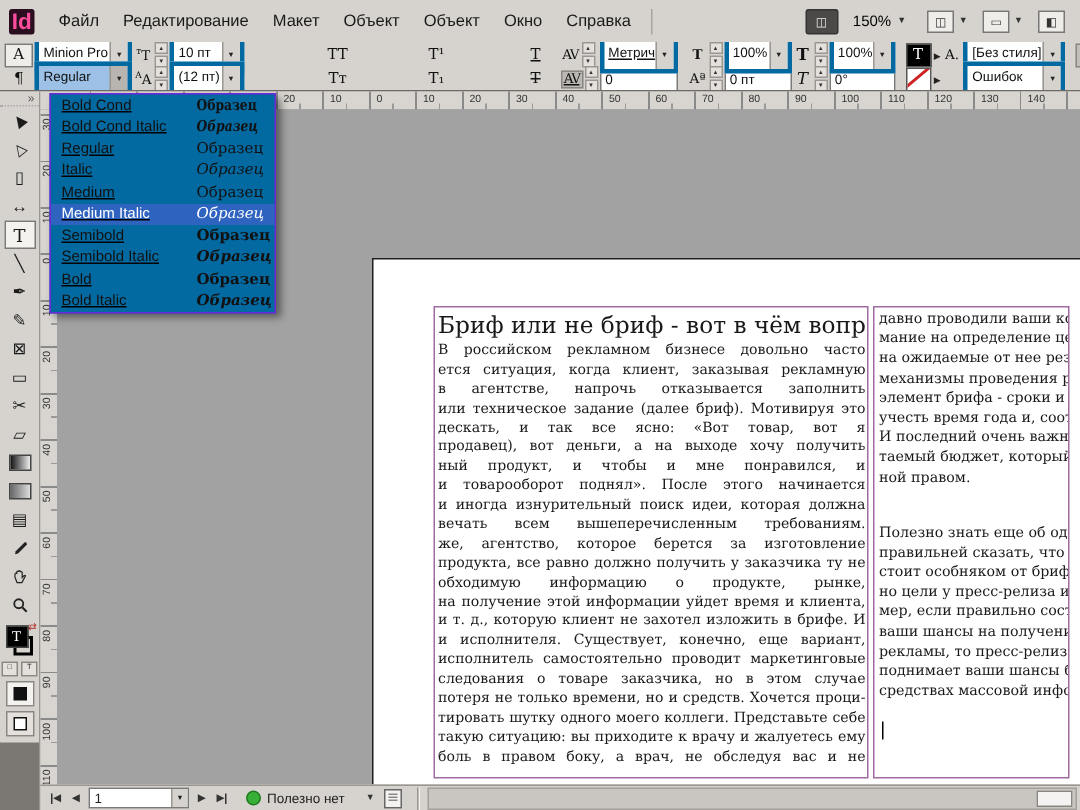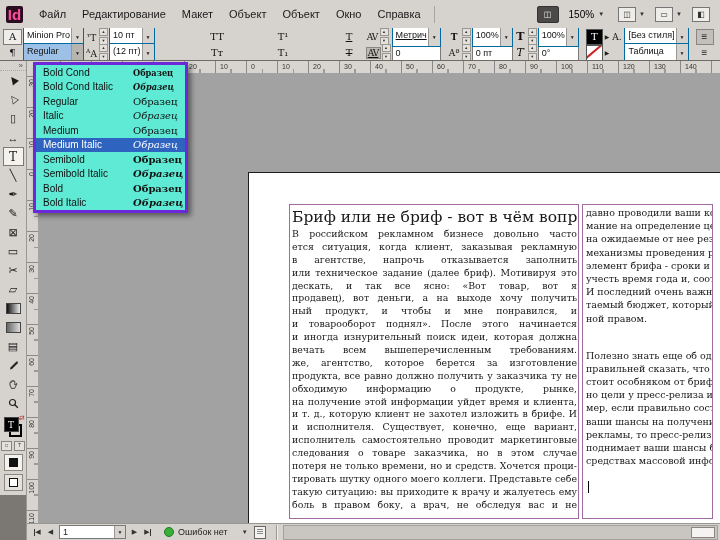--- a/index.html
+++ b/index.html
@@ -21,21 +21,21 @@
   .mb-iconbtn .car{font-size:6px;margin-left:3px;color:#333;}
 
   
   #controlpanel{position:absolute;left:0;top:28px;width:720px;height:33px;background:#d6d3ce;border-bottom:1px solid #6e6b66;display:flex;align-items:flex-start;padding-top:1px;box-sizing:border-box;overflow:hidden;}
   .grip{width:6px;height:28px;margin:1px 2px 0 1px;background-image:radial-gradient(#8a8783 35%,transparent 36%);background-size:3px 3px;}
   .cpcol{display:flex;flex-direction:column;row-gap:1px;margin-right:1px;}
   .cpr{display:flex;align-items:center;height:15px;column-gap:1px;}
   .cpsep{width:1px;height:29px;background:#a8a5a0;margin:0 3px;box-shadow:1px 0 0 #f2f0ec;}
   .sqbtn{width:17px;height:14px;border:1px solid transparent;display:flex;align-items:center;justify-content:center;font-size:10px;font-family:"DejaVu Serif",serif;color:#111;}
   .sqbtn.boxed{border:1px solid #7a7a78;background:#efede9;}
-  .combo{position:relative;height:14px;background:#fff;border:1px solid #0369a1;font-size:9px;color:#111;display:flex;align-items:center;padding:0 13px 4px 3px;box-sizing:content-box;overflow:hidden;white-space:nowrap;}
+  .combo{position:relative;height:14px;background:#fff;border:3px solid #0369a1;font-size:9px;color:#111;display:flex;align-items:center;padding:0 13px 4px 3px;box-sizing:content-box;overflow:hidden;white-space:nowrap;}
   .combo .arr{position:absolute;right:0;top:0;bottom:0;width:11px;background:#d6d3ce;border-left:1px solid #9a9792;display:flex;align-items:center;justify-content:center;font-size:5px;color:#222;}
   .combo.open{background:#9cc0e6;}
   .combo.open .arr{background:#b8b5b0;}
   .spin{display:flex;flex-direction:column;width:9px;row-gap:1px;}
   .spin span{height:6px;border:1px solid #9a9792;background:#e4e1dc;font-size:4px;line-height:5px;text-align:center;color:#333;}
   .cpicon{min-width:13px;text-align:center;font-size:9px;font-family:"DejaVu Serif",serif;color:#111;}
   .fl::first-letter{font-size:6px;vertical-align:super;}
   .ic-ul{text-decoration:underline;}
   .ic-press{background:#bcb9b4;border:1px solid #8a8783;}
   .tbtn{width:19px;height:14px;display:flex;align-items:center;justify-content:center;font-size:10px;font-family:"DejaVu Serif",serif;color:#111;margin-left:46px;}
@@ -88,21 +88,21 @@
   #frame-left{left:40px;top:31px;width:290px;height:315px;padding:2px 1px 0 2px;}
   #frame-right{left:333px;top:31px;width:131px;height:315px;padding:1px 0 0 3px;overflow:hidden;}
   #doc-title{font-family:"DejaVu Serif",serif;font-size:15.5px;line-height:20px;color:#181818;white-space:nowrap;overflow:hidden;}
   #left-lines{margin-top:1px;}
   .dl{font-family:"DejaVu Serif",serif;font-size:9.4px;line-height:12.9px;height:12.9px;color:#181818;text-align:justify;text-align-last:justify;overflow:hidden;}
   .rl{font-family:"DejaVu Serif",serif;font-size:9.5px;line-height:13.2px;height:13.2px;color:#181818;white-space:nowrap;overflow:hidden;}
   #rc2{margin-top:24px;}
   #text-cursor{width:1px;height:12px;background:#000;margin:14px 0 0 2px;}
 
   
-  #style-dropdown{position:absolute;left:33px;top:62px;width:149px;background:#5eead4;border:3px solid #6d28d9;box-shadow:3px 3px 5px rgba(0,0,0,.45);z-index:50;}
+  #style-dropdown{position:absolute;left:33px;top:62px;width:149px;background:#0369a1;border:1px solid #6d28d9;box-shadow:3px 3px 5px rgba(0,0,0,.45);z-index:50;text-decoration:underline;}
   .sd-row{height:14.5px;display:flex;align-items:center;position:relative;color:#111;}
   .sd-row .st-name{font-size:10px;padding-left:7px;white-space:nowrap;}
   .sd-row .st-sample{position:absolute;left:97px;font-family:"DejaVu Serif",serif;font-size:10px;white-space:nowrap;}
   .sd-row.sel{background:#2f63c0;color:#fff;}
   .st-it{font-style:italic;}
   .st-b{font-weight:bold;}
   .st-sb{font-weight:600;}
   .st-cond{display:inline-block;transform:scaleX(.82);transform-origin:left center;}
 
   
@@ -359,21 +359,21 @@
     </div>
     <div class="cpcol" style="width:86px;">
       <div class="cpr">
           <div class="combo" style="flex:1;">
             <span>[Без стиля]</span>
             <span class="arr">▼</span>
           </div>
         </div>
       <div class="cpr">
           <div class="combo" style="flex:1;">
-            <span>Таблица</span>
+            <span>Ошибок</span>
             <span class="arr">▼</span>
           </div>
         </div>
     </div>
 
     <div class="cpsep"></div>
 
     <div class="cpcol">
       <div class="cpr">
         <div class="alb pressed">≡</div>
@@ -621,21 +621,21 @@
     <div class="nav-btn" style="margin-left:4px;"><span class="bar"></span>◀</div>
     <div class="nav-btn">◀</div>
     <div id="page-combo">
       <span>1</span>
       <span class="arr">▼</span>
     </div>
     <div class="nav-btn">▶</div>
     <div class="nav-btn">▶<span class="bar"></span></div>
     <div id="preflight">
       <div id="pf-dot"></div>
-      <span>Ошибок нет</span>
+      <span>Полезно нет</span>
       <span id="pf-caret">▼</span>
       <div id="pf-icon"></div>
     </div>
     <div id="sb-sep"></div>
     <div id="hscroll">
       <div id="hscroll-thumb"></div>
     </div>
   </div>
 
 </div>

